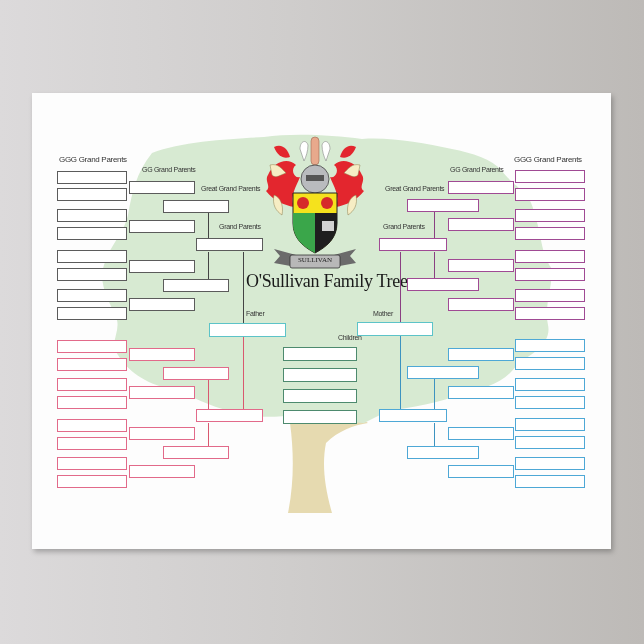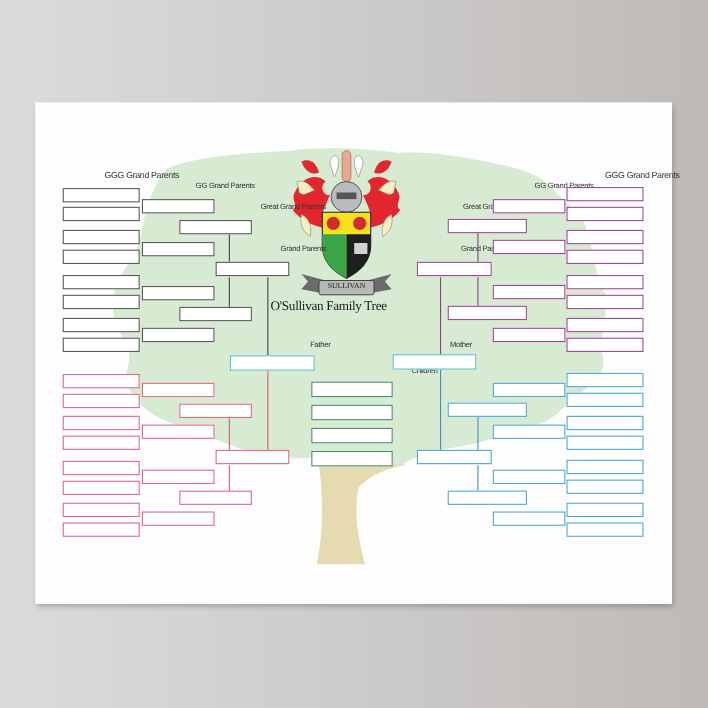--- a/index.html
+++ b/index.html
@@ -20,27 +20,26 @@
   }
   .c-gray { border-color:#5b5b5b; }
   .c-red { border-color:#e26a8a; }
   .c-purple { border-color:#a04a94; }
   .c-cyan { border-color:#5cc3c8; }
   .c-blue { border-color:#4ea8d6; }
   .c-green { border-color:#4d8a6e; }
   .lbl {
     position:absolute; font-size:7px; color:#333; white-space:nowrap;
     letter-spacing:-0.3px;
-    margin-left:36px;
   }
   .lbl.big { font-size:8px; }
   .vline { position:absolute; width:1.2px; }
   .title {
     position:absolute; font-family:"Liberation Serif", serif;
-    font-size:12px; color:#1a1a1a; white-space:nowrap; letter-spacing:-0.3px;
+    font-size:18px; color:#1a1a1a; white-space:nowrap; letter-spacing:-0.3px;
   }
 </style>
 </head>
 <body>
 
 <div class="poster">
 
   <svg class="abs" style="left:0;top:0" width="579" height="456">
     <path d="M258 330 C262 360 262 390 256 420 L300 420 C292 392 290 370 294 350 C306 338 322 332 336 330 L318 318 L300 328 L296 322 L264 322 Z" fill="#e6dab0"></path>
     <path fill="#d7ead2" d="M120 60 C150 48 200 46 232 44 C260 40 300 42 330 46 C360 44 390 50 420 56 C440 60 460 66 470 78 C480 92 500 100 502 120 C510 140 508 160 520 176 C520 196 512 214 516 232 C520 250 500 262 486 270 C474 290 452 296 430 300 C410 310 380 314 356 318 L332 330 L300 328 L264 322 C244 324 220 326 200 318 C176 314 160 302 138 296 C112 290 96 278 86 262 C76 250 90 238 84 224 C76 206 66 190 72 172 C78 152 92 140 96 122 C100 100 104 80 120 60 Z"></path>

